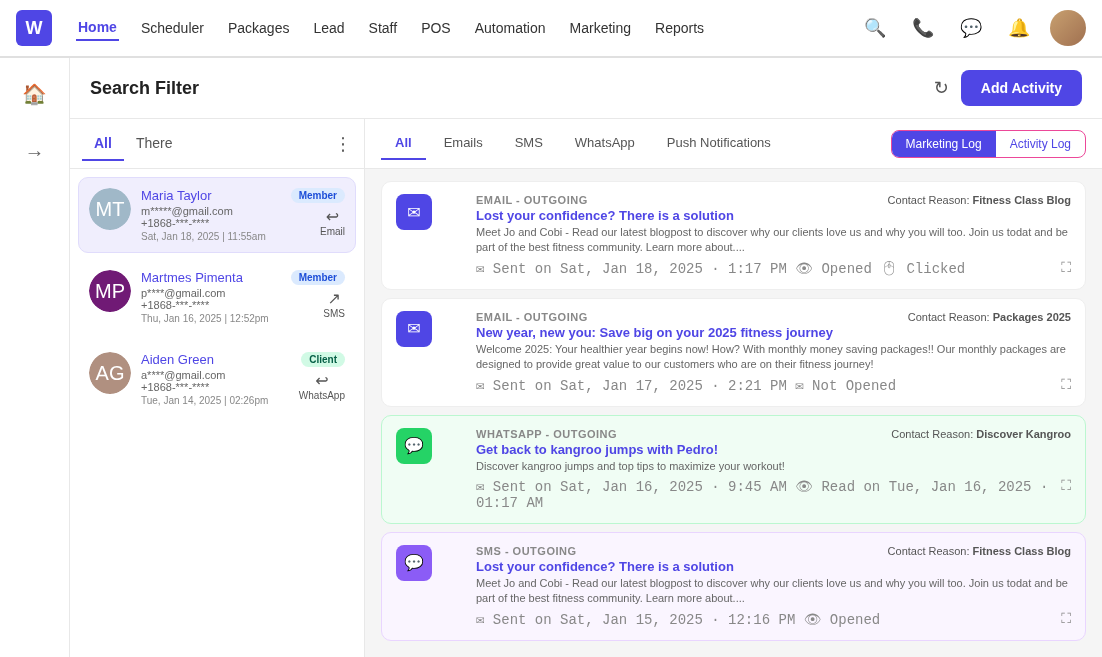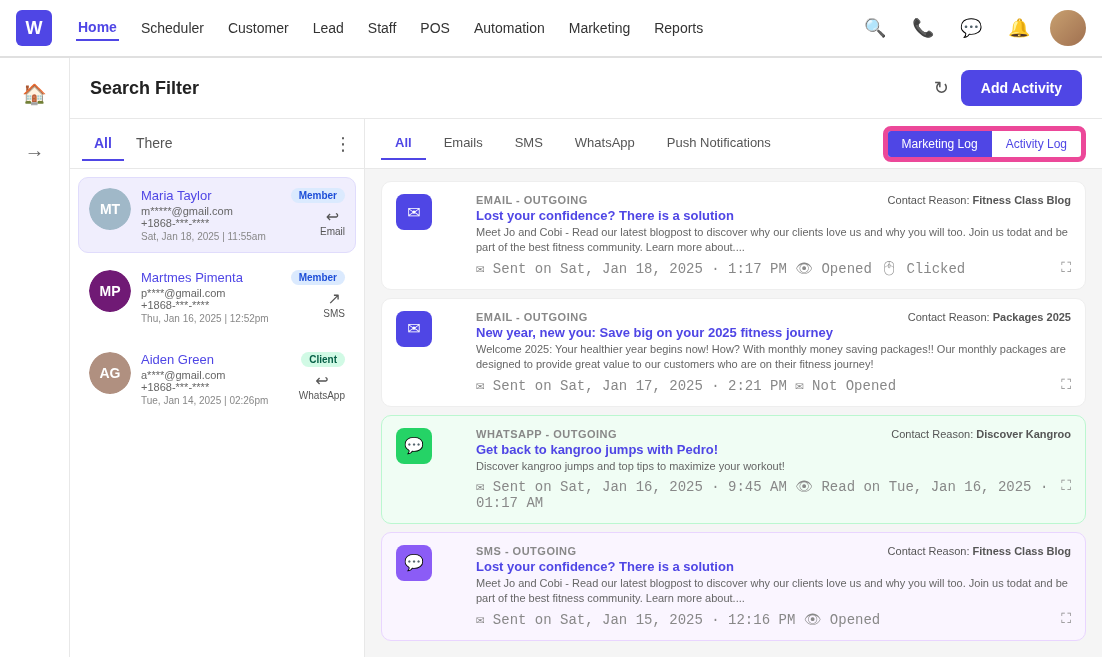--- a/index.html
+++ b/index.html
@@ -42,39 +42,39 @@
     
     .contact-panel { width: 295px; background: #fff; border-right: 1px solid #e8e8e8; display: flex; flex-direction: column; }
     .contact-tabs { display: flex; align-items: center; border-bottom: 1px solid #e8e8e8; padding: 0 12px; height: 50px; }
     .contact-tab { padding: 8px 12px; font-size: 14px; cursor: pointer; color: #555; border-bottom: 2px solid transparent; }
     .contact-tab.active { color: #4f46e5; border-bottom: 2px solid #4f46e5; font-weight: 600; }
     .contact-tab-more { margin-left: auto; cursor: pointer; font-size: 18px; color: #555; background: none; border: none; }
     .contact-list { flex: 1; overflow-y: auto; padding: 8px; display: flex; flex-direction: column; gap: 6px; }
     .contact-item { display: flex; align-items: flex-start; gap: 10px; padding: 10px; border-radius: 10px; cursor: pointer; background: #f0eefd; border: 1px solid #e0dcfc; }
     .contact-item:not(.selected) { background: #fff; border: 1px solid transparent; }
     .contact-avatar { width: 42px; height: 42px; border-radius: 50%; overflow: hidden; flex-shrink: 0; }
-    .avatar-placeholder { width: 42px; height: 42px; border-radius: 50%; display: flex; align-items: center; justify-content: center; font-size: 14px; font-weight: 700; color: #fff; }
+    .avatar-placeholder { width: 42px; height: 42px; border-radius: 50%; display: flex; align-items: center; justify-content: center; font-size: 20px; font-weight: 400; color: #fff; }
     .contact-info { flex: 1; min-width: 0; }
     .contact-name { font-size: 13px; font-weight: 400; color: #4f46e5; }
     .contact-email { font-size: 11px; color: #666; margin-top: 2px; }
     .contact-phone { font-size: 11px; color: #666; }
     .contact-time { font-size: 10px; color: #888; margin-top: 2px; }
     .contact-badges { display: flex; flex-direction: column; align-items: flex-end; gap: 4px; }
     .badge { font-size: 10px; padding: 2px 8px; border-radius: 12px; font-weight: 600; }
     .badge-member { background: #dbeafe; color: #1d4ed8; }
     .badge-client { background: #d1fae5; color: #065f46; }
     .contact-action { display: flex; flex-direction: column; align-items: center; font-size: 10px; color: #555; }
     .action-icon { font-size: 16px; }
 
     
     .activity-panel { flex: 1; background: #f5f5f5; display: flex; flex-direction: column; }
     .activity-tabs { display: flex; align-items: center; background: #fff; padding: 0 16px; height: 50px; border-bottom: 1px solid #e8e8e8; gap: 4px; }
     .activity-tab { padding: 8px 14px; font-size: 13px; cursor: pointer; color: #555; border-bottom: 2px solid transparent; border-radius: 0; }
     .activity-tab.active { color: #4f46e5; border-bottom: 2px solid #4f46e5; font-weight: 600; }
-    .log-toggle { margin-left: auto; display: flex; border: 5px solid #ec4899; border-radius: 8px; overflow: hidden; }
+    .log-toggle { margin-left: auto; display: flex; border: 1px solid #ec4899; border-radius: 8px; overflow: hidden; }
     .log-btn { padding: 6px 14px; font-size: 12px; cursor: pointer; border: none; background: transparent; color: #4f46e5; font-weight: 500; }
     .log-btn.active { background: #4f46e5; color: #fff; }
 
     .activity-list { flex: 1; overflow-y: auto; padding: 12px 16px; display: flex; flex-direction: column; gap: 8px; }
     .activity-item { background: #fff; border-radius: 10px; padding: 12px 14px; border: 1px solid #eee; }
     .activity-header { display: flex; align-items: flex-start; gap: 12px; }
     .activity-icon { width: 36px; height: 36px; border-radius: 8px; display: flex; align-items: center; justify-content: center; font-size: 16px; flex-shrink: 0; }
     .icon-email { background: #4f46e5; color: #fff; }
     .icon-whatsapp { background: #25d366; color: #fff; }
     .icon-sms { background: #8b5cf6; color: #fff; }
@@ -90,21 +90,21 @@
     .item-sms { background: #faf5ff; border: 1px solid #e9d5ff; }
   </style>
 </head>
 <body>
 
 <nav class="top-nav">
   <div class="nav-logo">W</div>
   <div id="nav-items-container" style="display:flex;gap:20px;align-items:center;">
       <div class="nav-item active">Home</div>
       <div class="nav-item">Scheduler</div>
-      <div class="nav-item">Customer</div>
+      <div class="nav-item">Packages</div>
       <div class="nav-item">Lead</div>
       <div class="nav-item">Staff</div>
       <div class="nav-item">POS</div>
       <div class="nav-item">Automation</div>
       <div class="nav-item">Marketing</div>
       <div class="nav-item">Reports</div>
     </div>
   <div class="nav-spacer"></div>
   <div class="nav-icons">
     <button class="nav-icon-btn">🔍</button>

